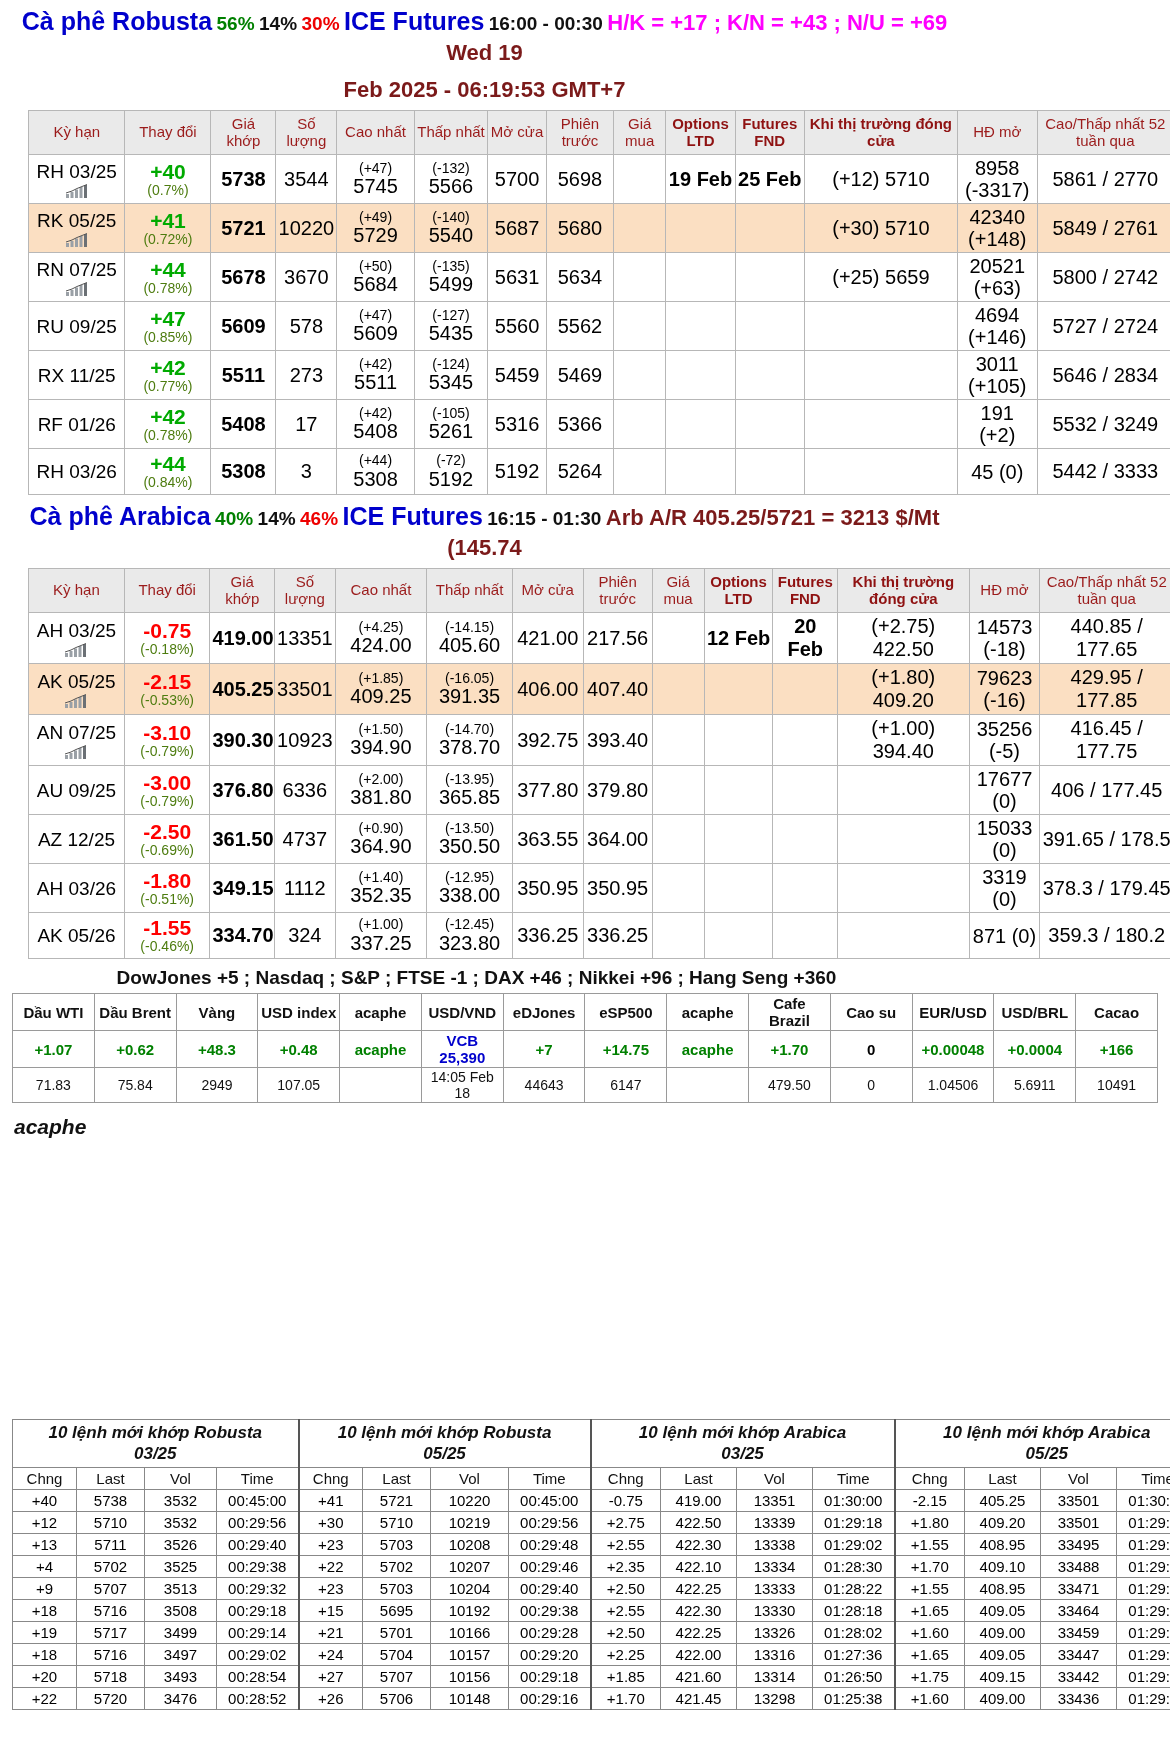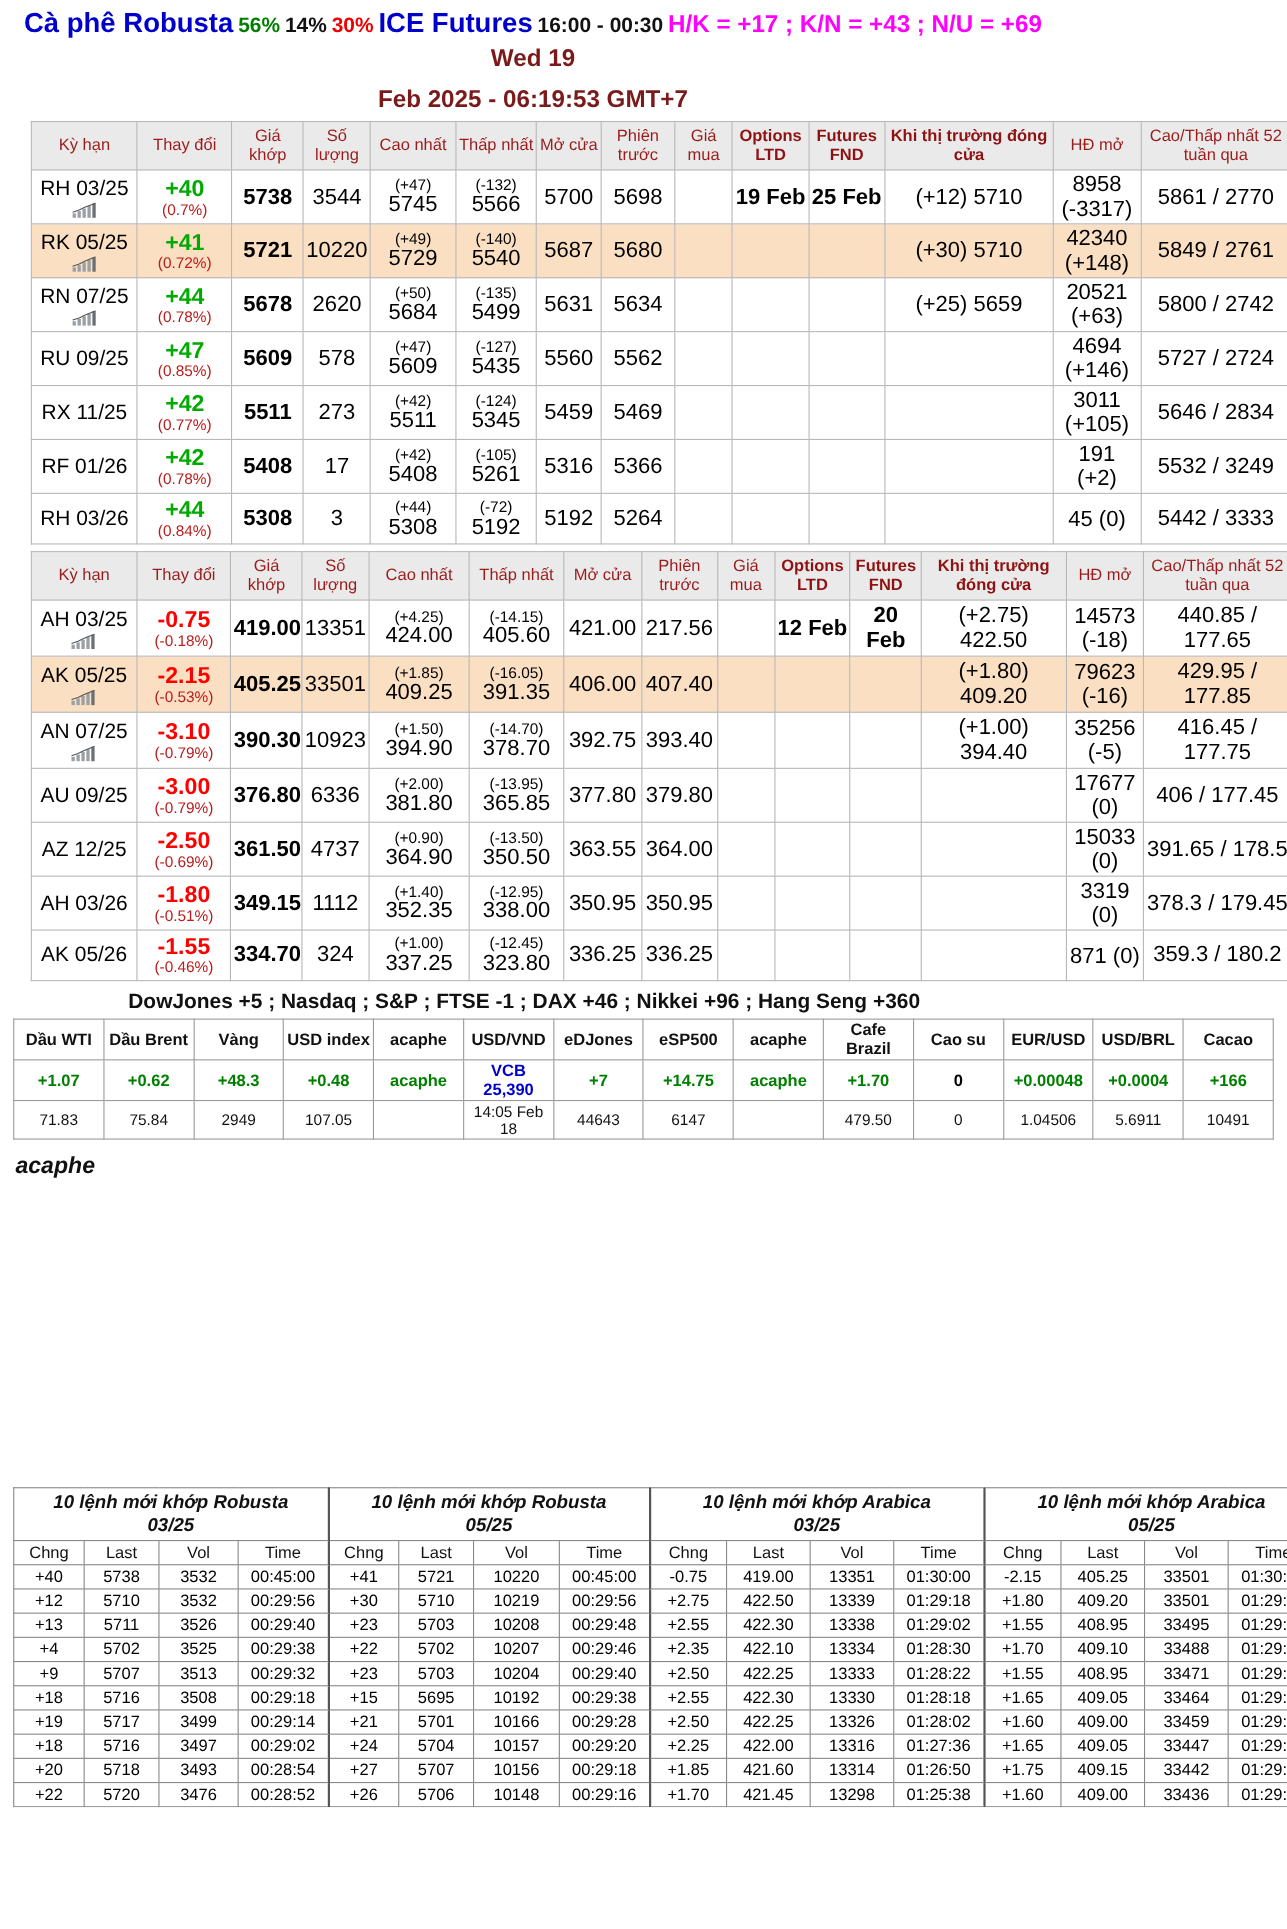--- a/index.html
+++ b/index.html
@@ -52,21 +52,21 @@
     height: 44px;
   }
   table.quote th.b { font-weight: bold; color: #8f1212; text-align: center; }
   table.quote td { font-size: 20px; height: 46px; background:#fff; }
   tr.alt td { background: #fbdfc2; }
 
   .ky { font-size: 19px; white-space: nowrap; }
   .chart-ico { display:block; margin: 1px auto 0 auto; width: 24px; height: 15px; }
   .chg-up   { color: #00aa00; font-weight: bold; font-size: 21px; display:block; line-height:1.0; }
   .chg-down { color: #ff0000; font-weight: bold; font-size: 21px; display:block; line-height:1.0; }
-  .chg-pct  { color: #b91c1c; font-size: 14px; display:block; line-height:1.15; }
+  .chg-pct  { color: #4d7c0f; font-size: 14px; display:block; line-height:1.15; }
   .bold  { font-weight: bold; }
   .small-paren { font-size: 14px; display:block; line-height:1.05; }
   .big-val { font-size: 20px; display:block; line-height:1.1; }
   .fndcell { font-weight: bold; font-size: 19px; }
 
   
   .indices {
     text-align: center;
     font-weight: bold;
     font-size: 19px;
@@ -256,21 +256,21 @@
               <rect x="10" y="5.5" width="3" height="8.5" fill="#9aa0a6"></rect>
               <rect x="14.5" y="3" width="3" height="11" fill="#9aa0a6"></rect>
               <rect x="19" y="1" width="3" height="13" fill="#6b7075"></rect>
               <path d="M1 9 L7 7 L12 4.5 L17 2.5 L22 0.5" stroke="#555" fill="none" stroke-width="1"></path>
             </svg></td>
           <td>
             <span class="chg-up">+44</span>
             <span class="chg-pct">(0.78%)</span>
           </td>
           <td class="bold">5678</td>
-          <td>2620</td>
+          <td>3670</td>
           <td>
             <span class="small-paren">(+50)</span>
             <span class="big-val">5684</span>
           </td>
           <td>
             <span class="small-paren">(-135)</span>
             <span class="big-val">5499</span>
           </td>
           <td>5631</td>
           <td>5634</td>
@@ -390,20 +390,29 @@
           <td class="fndcell"></td>
           <td></td>
           <td>
             <span class="big-val">45 (0)</span>
           </td>
           <td>5442 / 3333</td>
         </tr>
       </tbody>
   </table>
 
+  <div class="title-line first">
+    <span class="t-blue">Cà phê Arabica</span>
+    <span class="t-green">40%</span>
+    <span class="t-black">14%</span>
+    <span class="t-red">46%</span>
+    <span class="t-blue">ICE Futures</span>
+    <span class="t-time">16:15 - 01:30</span>
+    <span class="t-dark">Arb A/R 405.25/5721 = 3213 $/Mt (145.74</span>
+  </div>
 
   <table class="quote">
     <colgroup>
       <col style="width:92px">
         <col style="width:82px">
         <col style="width:62px">
         <col style="width:58px">
       <col style="width:88px">
         <col style="width:82px">
         <col style="width:68px">

